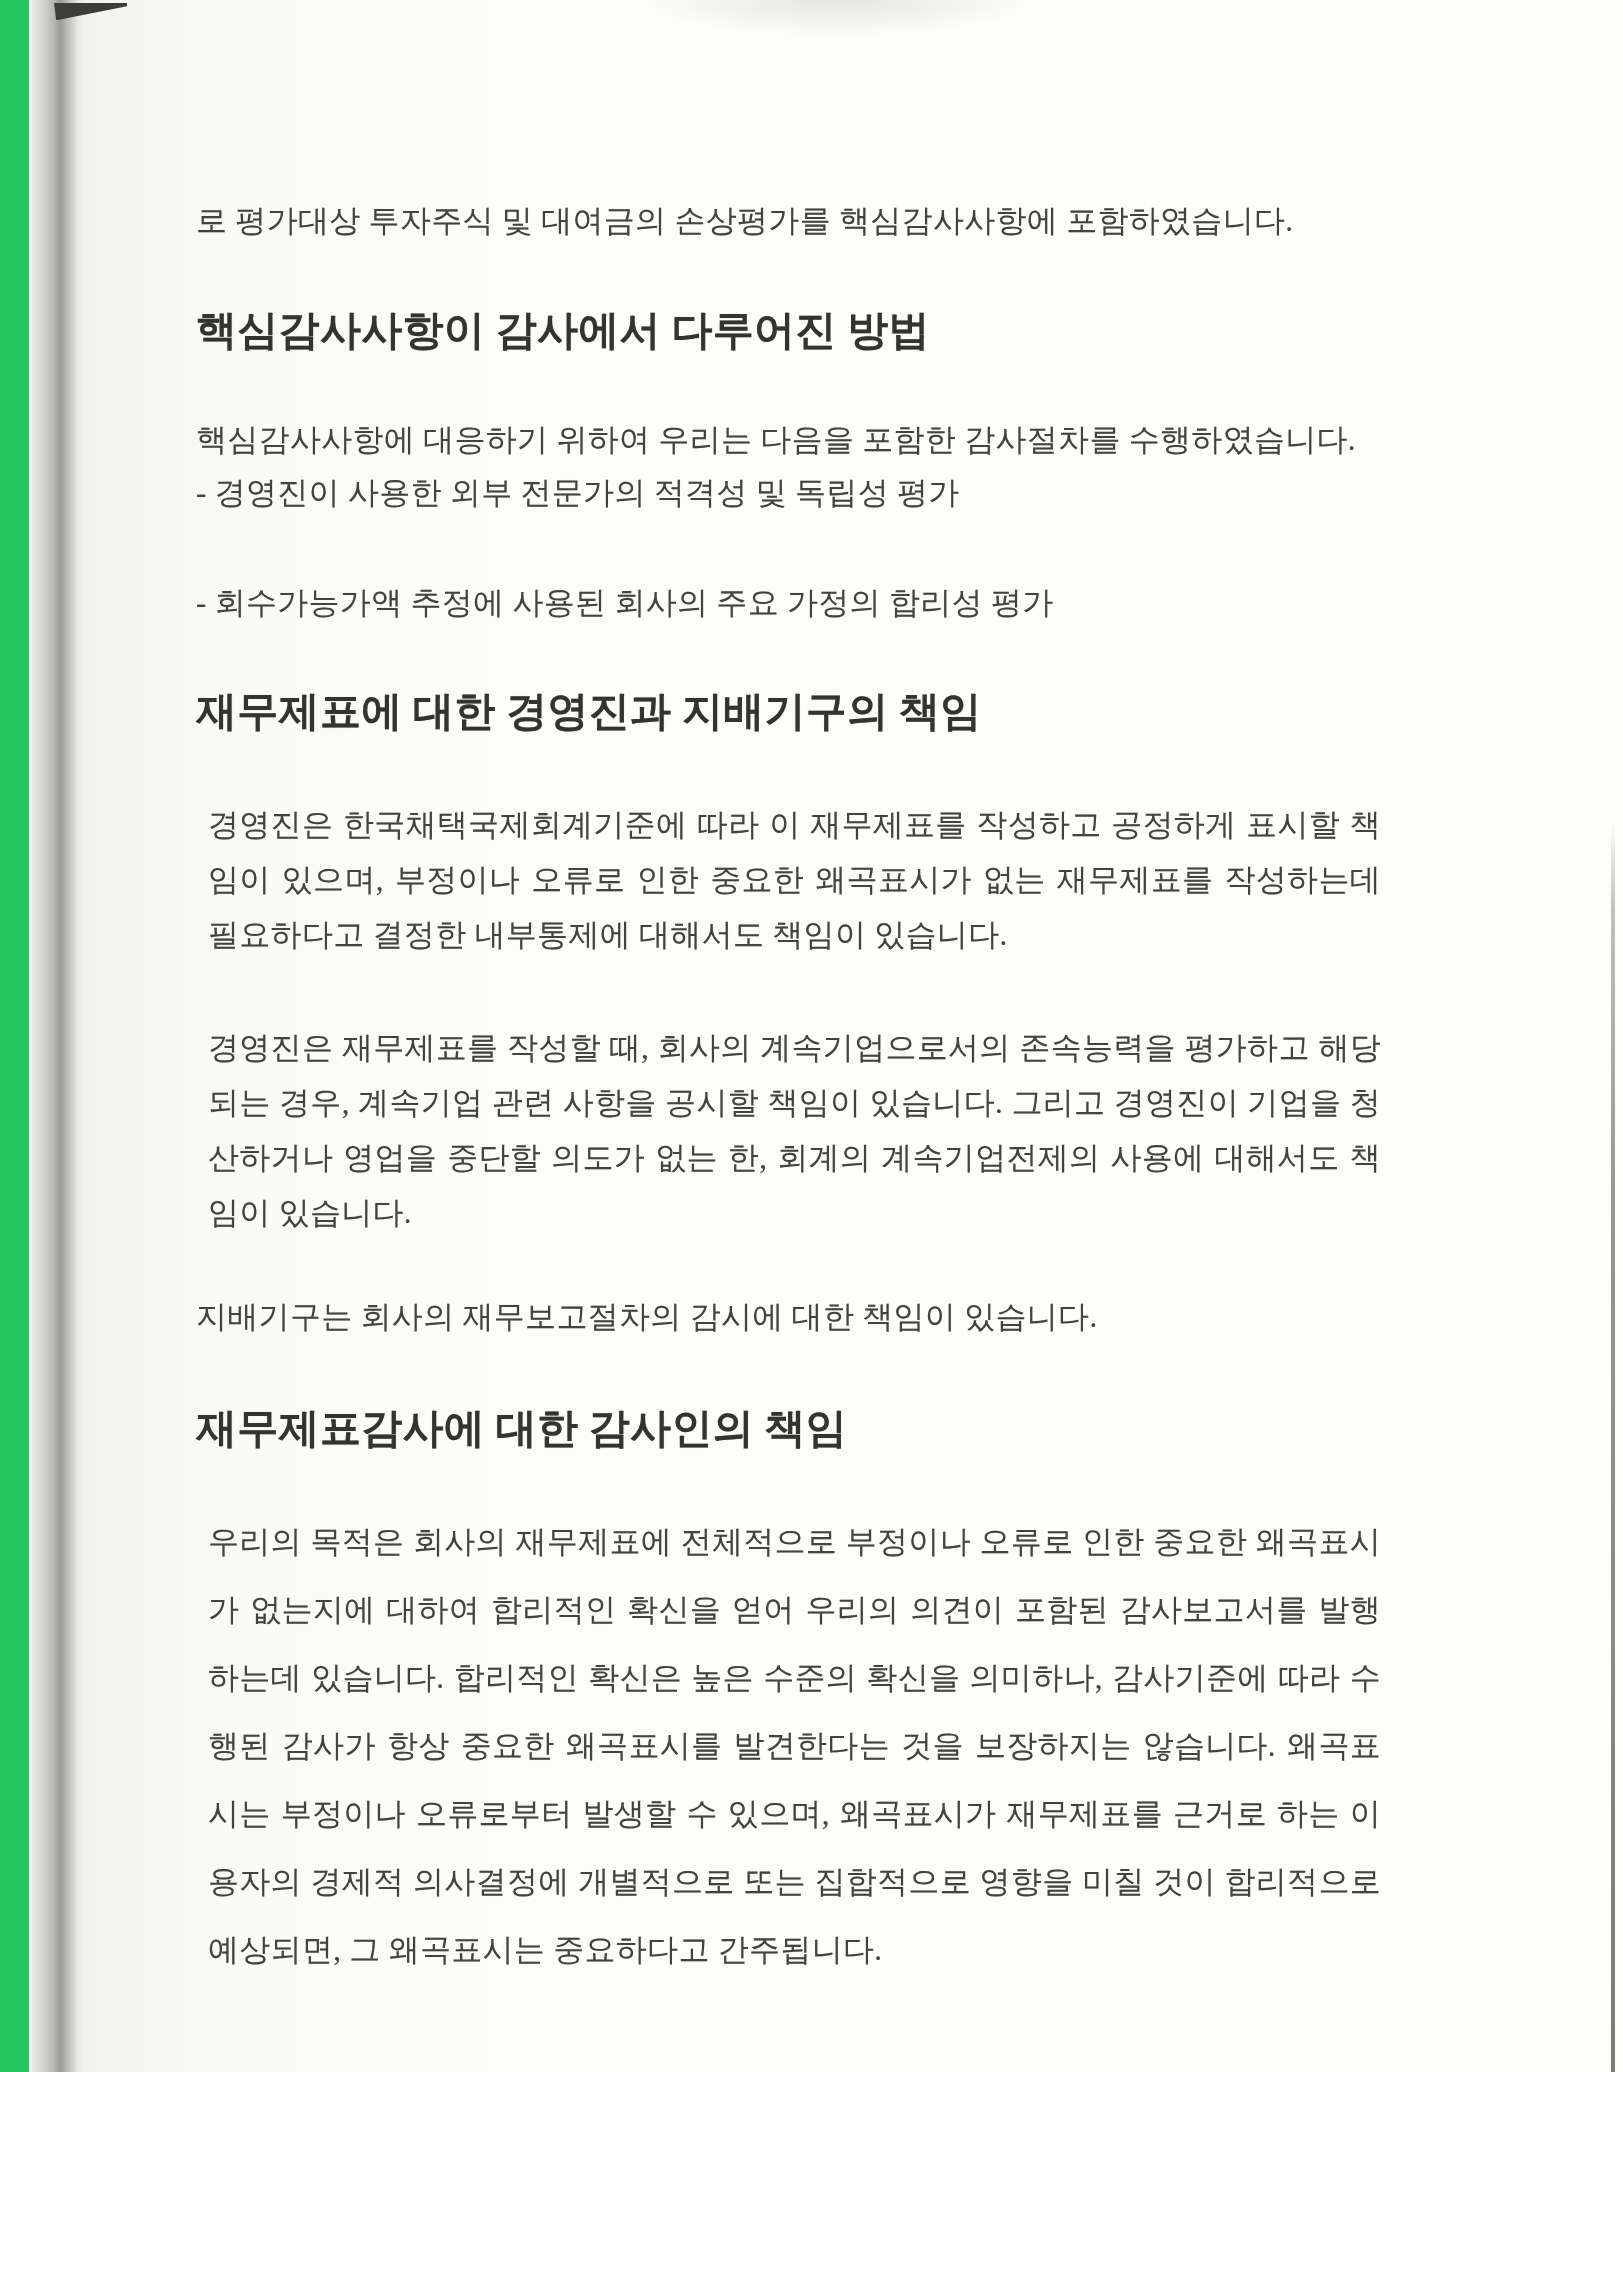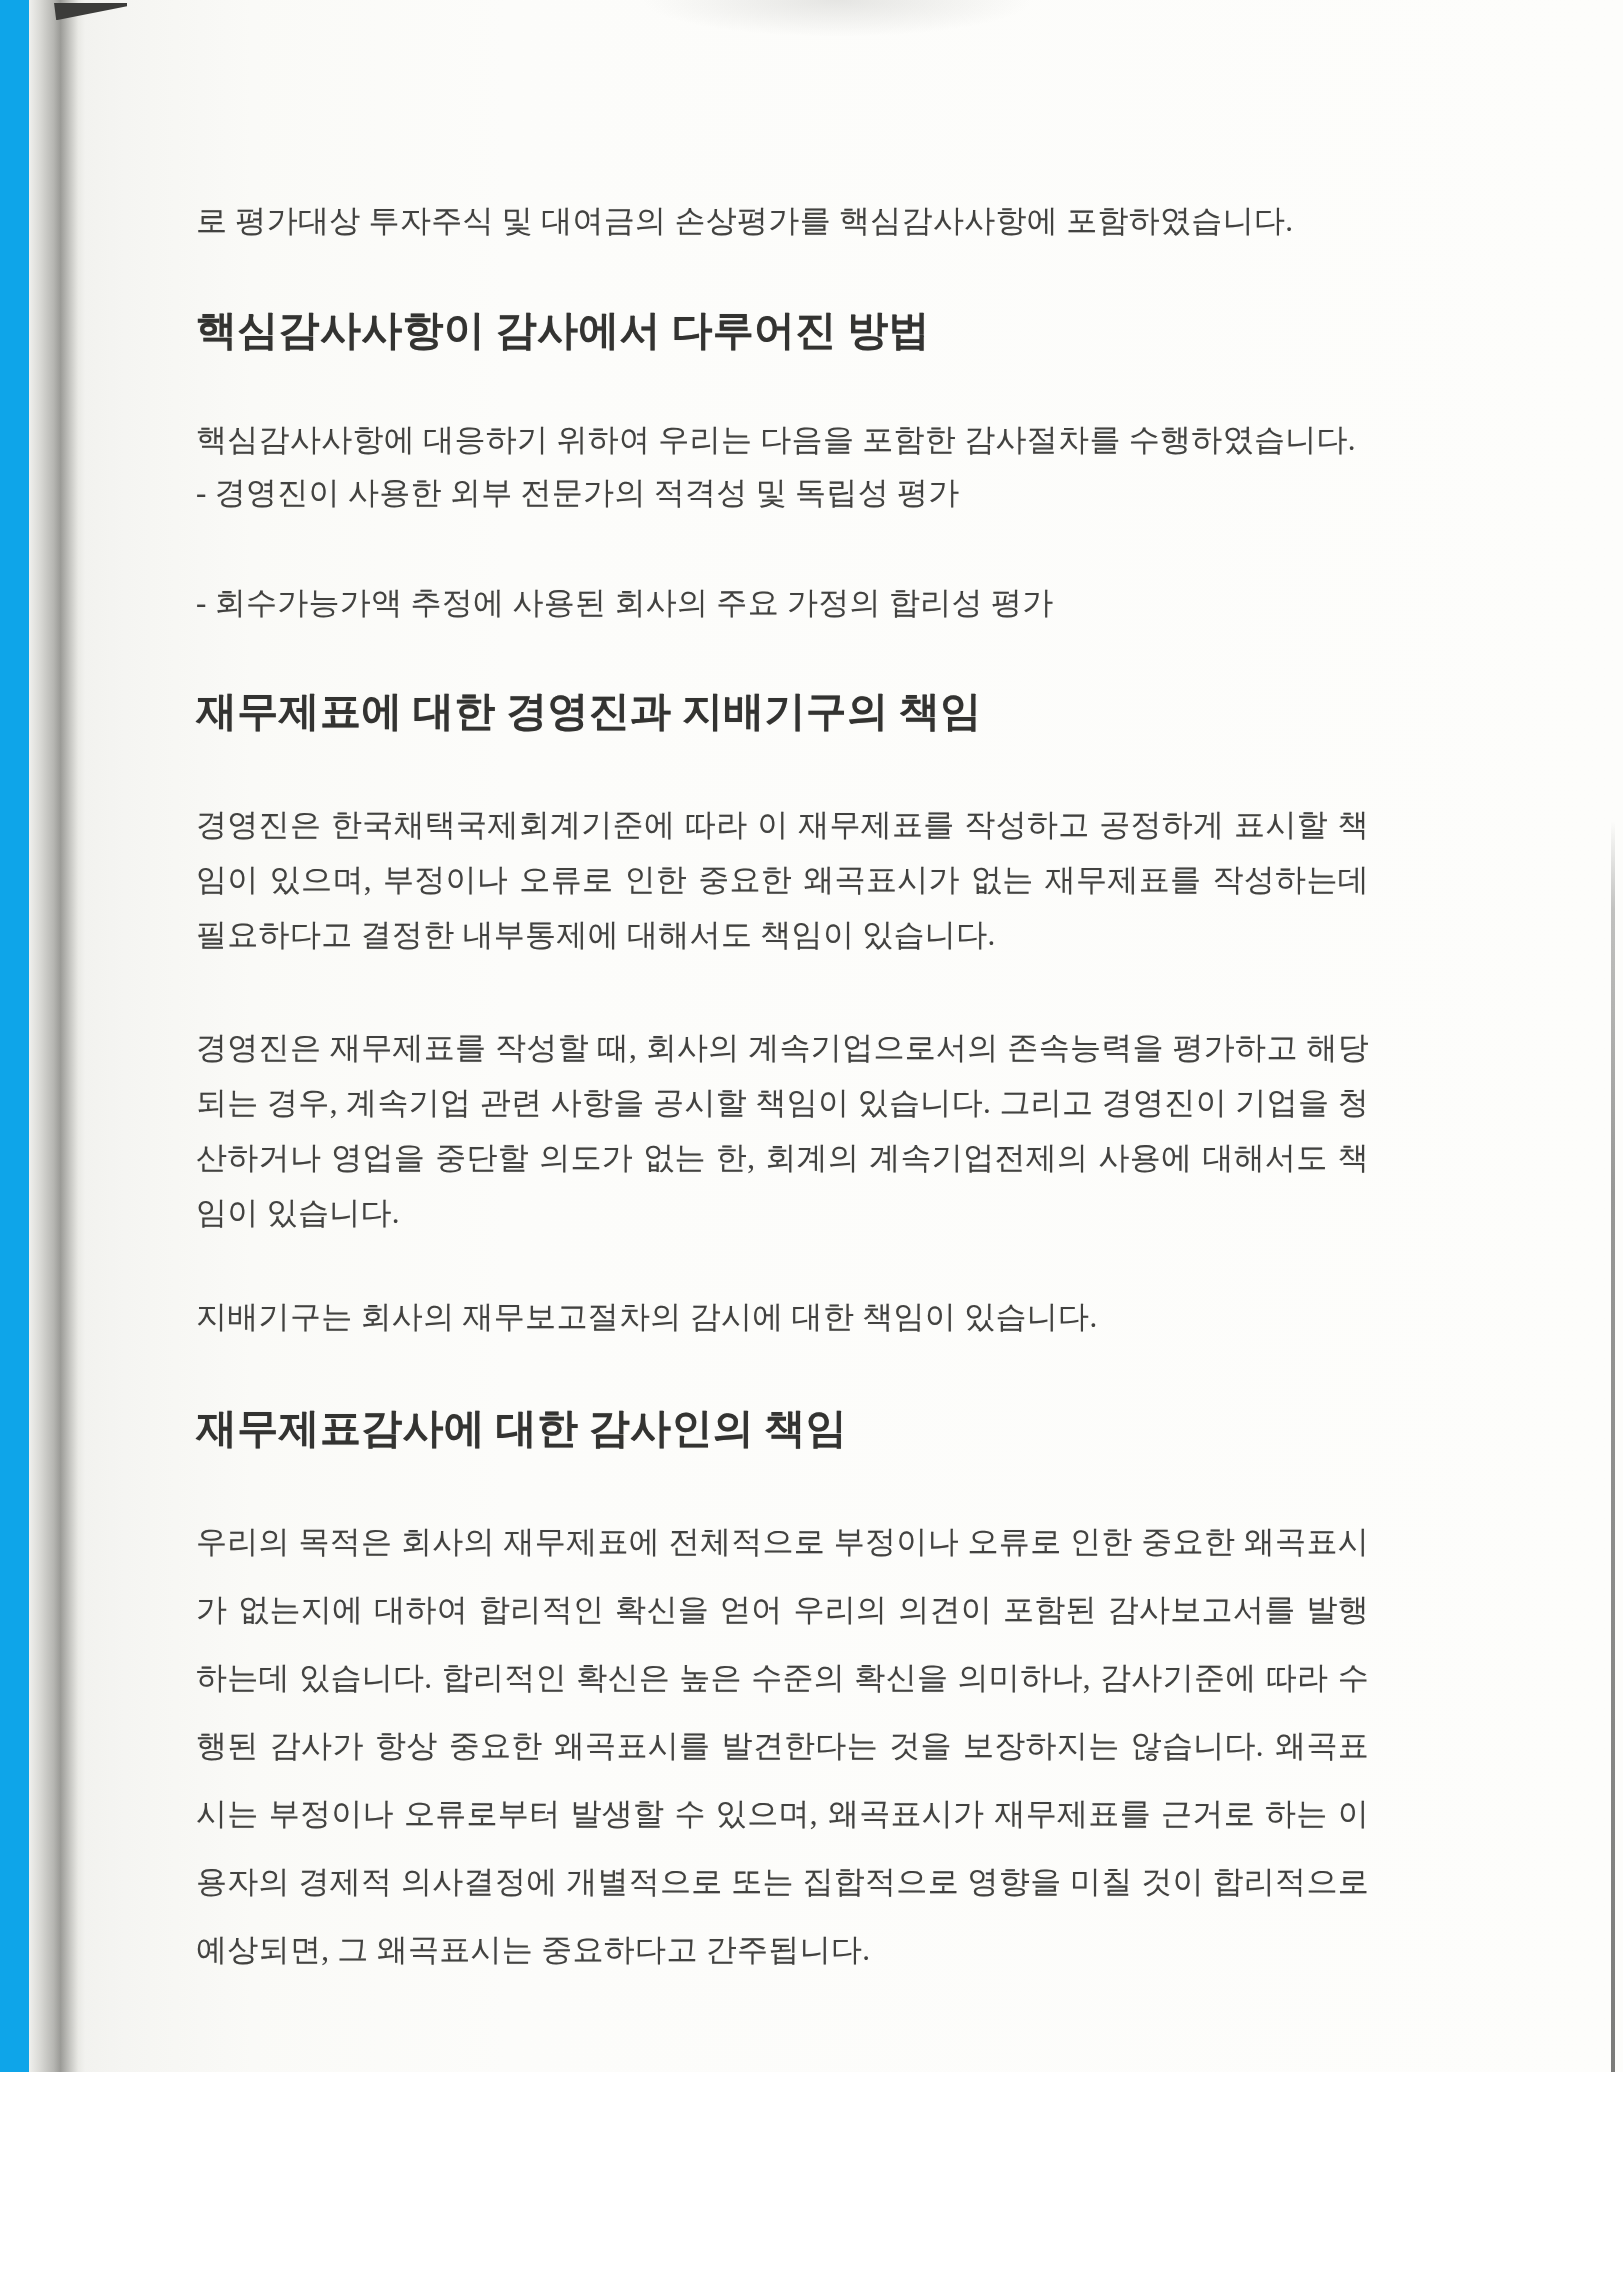--- a/index.html
+++ b/index.html
@@ -5,21 +5,21 @@
   html, body {
     margin: 0;
     padding: 0;
     background: #ffffff;
   }
   .page {
     position: relative;
     width: 1623px;
     height: 2072px;
     overflow: hidden;
-    background: #0ea5e9;
+    background: #22c55e;
     font-family: "Liberation Serif", "DejaVu Serif", serif;
   }
   
   .paper {
     position: absolute;
     left: 29px; top: 0;
     width: 1594px; height: 2295px;
     background: linear-gradient(90deg,
       #eeeeeb 0%, #f5f5f2 6%, #fafaf7 14%, #fcfcfa 30%, #fdfdfb 100%);
   }
@@ -88,20 +88,21 @@
     font-size: 31px;
     line-height: 55px;
     letter-spacing: 0.3px;
     text-shadow: 0 0 0.7px rgba(66,66,64,0.25);
   }
   .content .line { white-space: nowrap; }
   .content .para {
     text-align: justify;
     text-align-last: left;
     word-break: break-all;
+    margin-left: 12px;
   }
   .content .heading {
     font-weight: 700;
     color: #333331;
     font-size: 41px;
     text-shadow: 0 0 0.7px rgba(40,40,38,0.4);
   }
   .page-number {
     position: absolute;
     left: 719px; top: 2092px;

